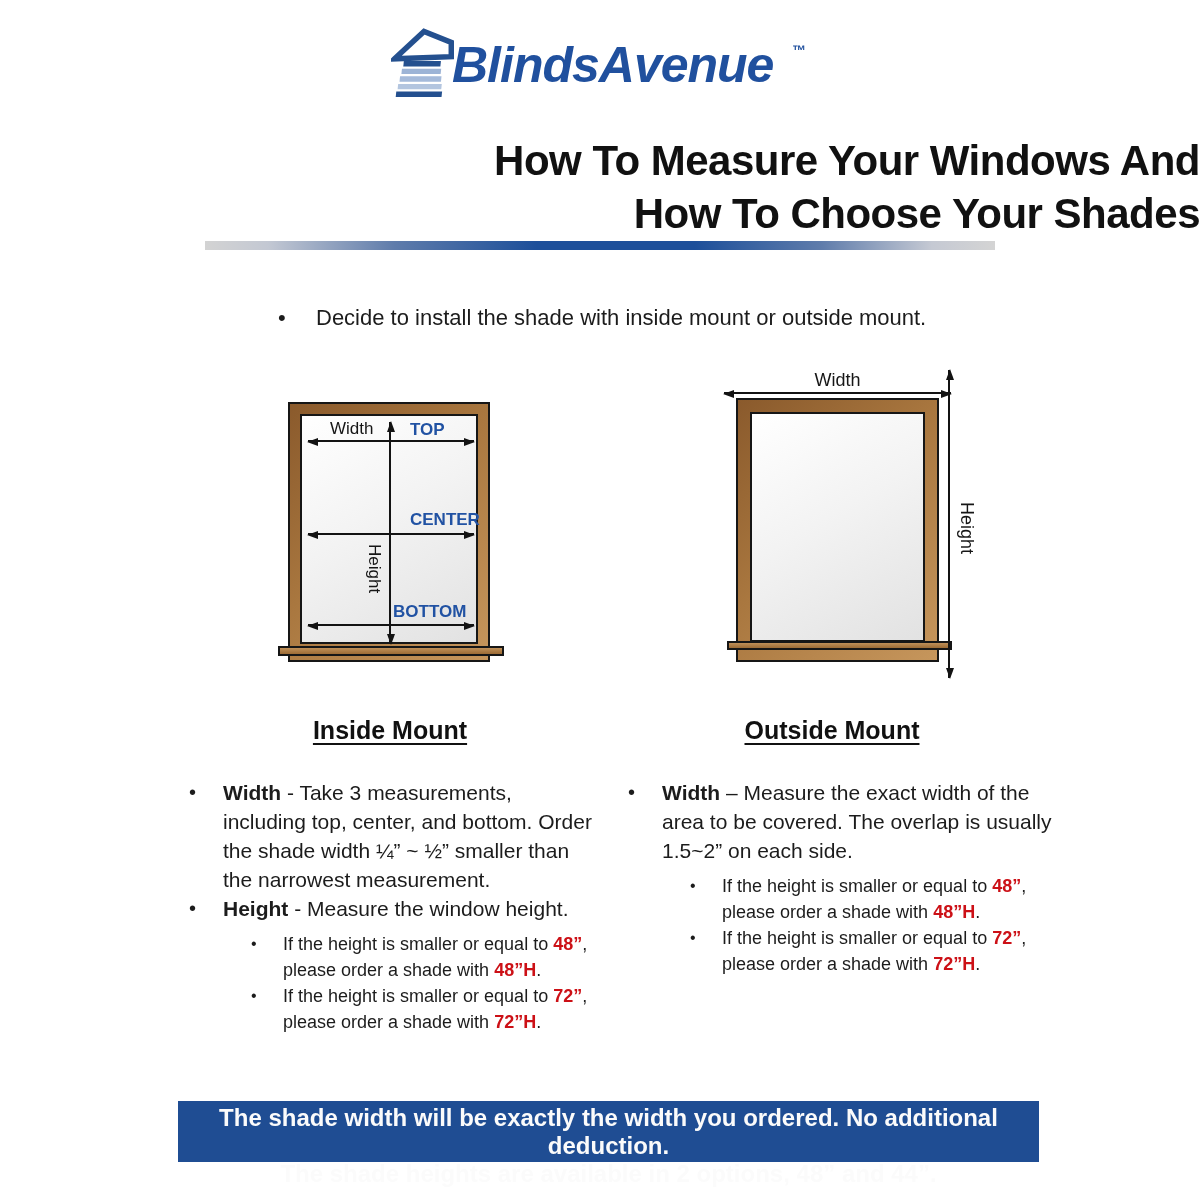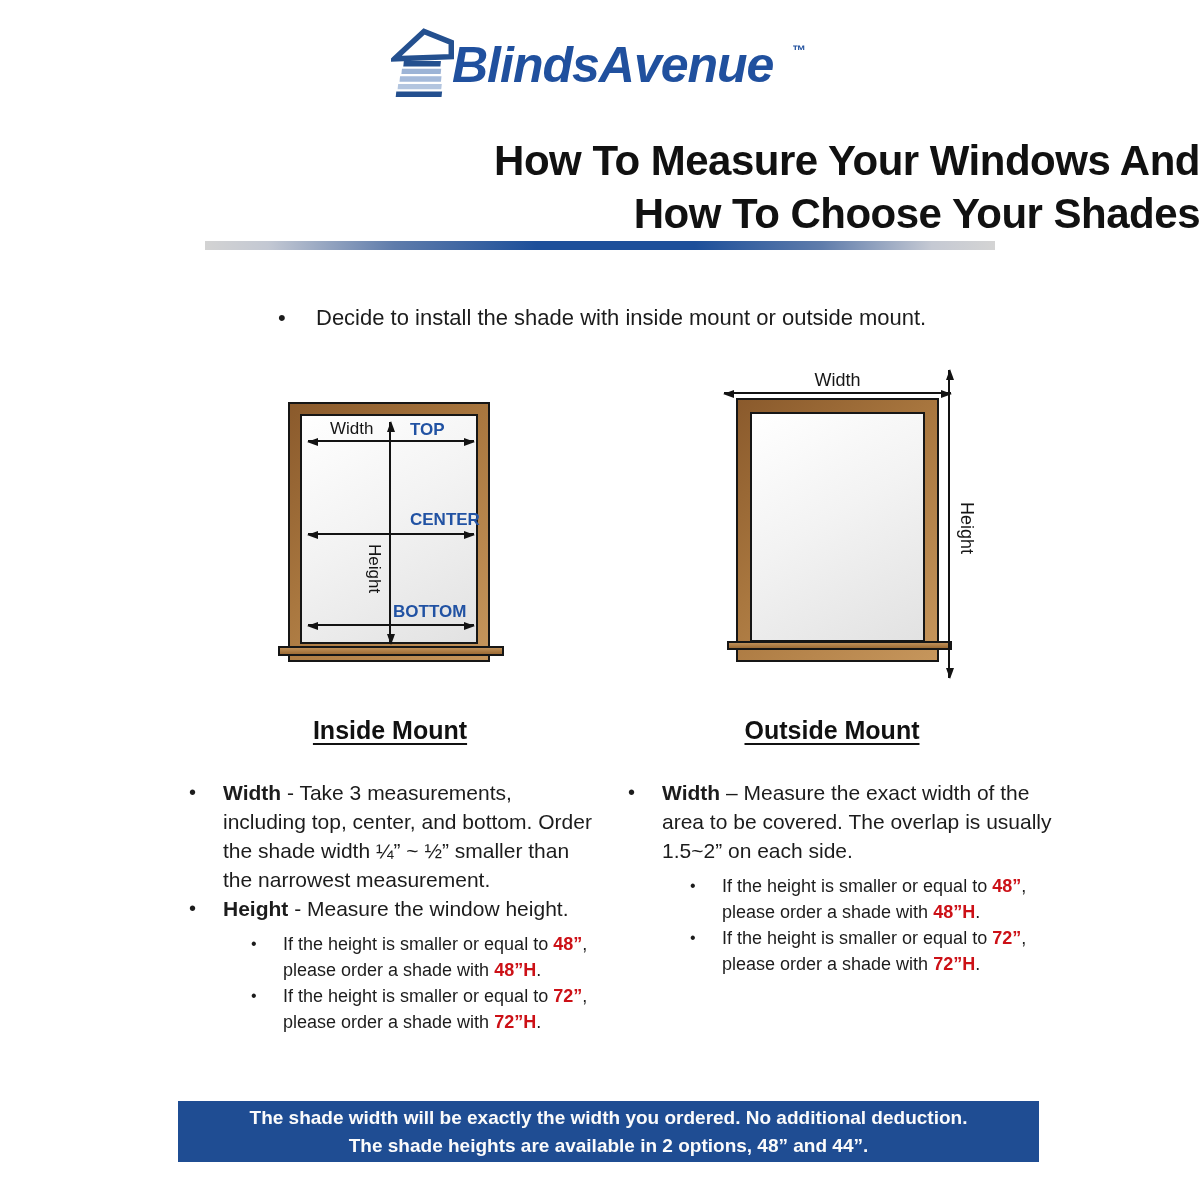--- a/index.html
+++ b/index.html
@@ -70,21 +70,21 @@
   .col li.mi{padding-left:40px;font-size:21px;line-height:29px;}
   .col li.mi::before{content:"•";position:absolute;left:6px;top:0;font-size:20px;}
   .term{font-weight:bold;}
   .sub{margin:8px;padding:0;list-style:none;}
   .sub li.si{padding-left:92px;width:340px;font-size:18px;line-height:26px;}
   .sub li.si::before{content:"•";position:absolute;left:60px;top:0;font-size:16px;}
   .red{color:#CC1016;font-weight:bold;}
   
   .footer{
     position:absolute;left:178px;top:1101px;width:861px;height:61px;background:#1F4D93;
-    color:#fbfbfb;text-align:center;font-weight:bold;font-size:19px;line-height:28px;padding-top:3px;
+    color:#fbfbfb;text-align:center;font-weight:bold;font-size:24px;line-height:28px;padding-top:3px;
     box-sizing:border-box;
   }
   .footer span{display:block;}
 </style>
 </head>
 <body>
 
 <div class="page">
 
   <svg class="logo-icon" width="66" height="72" viewBox="0 0 60 66">

